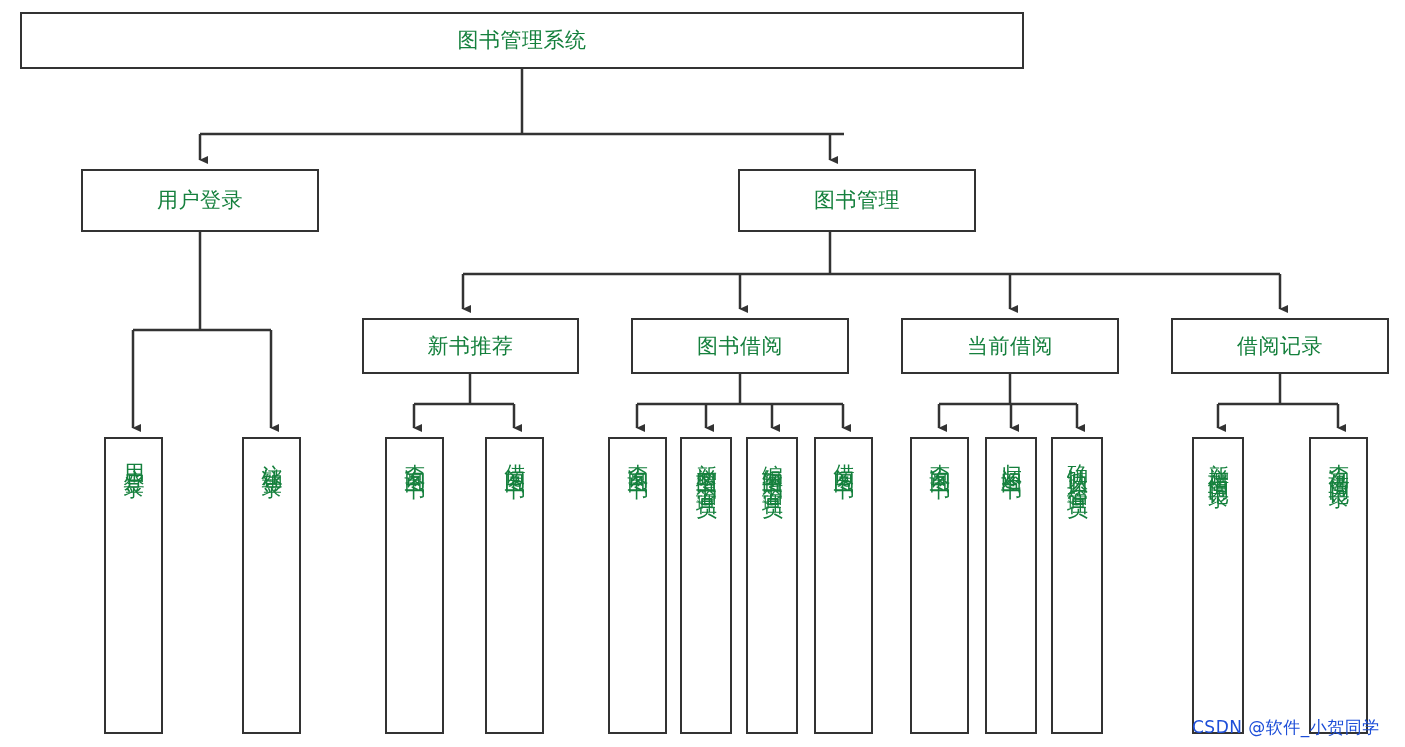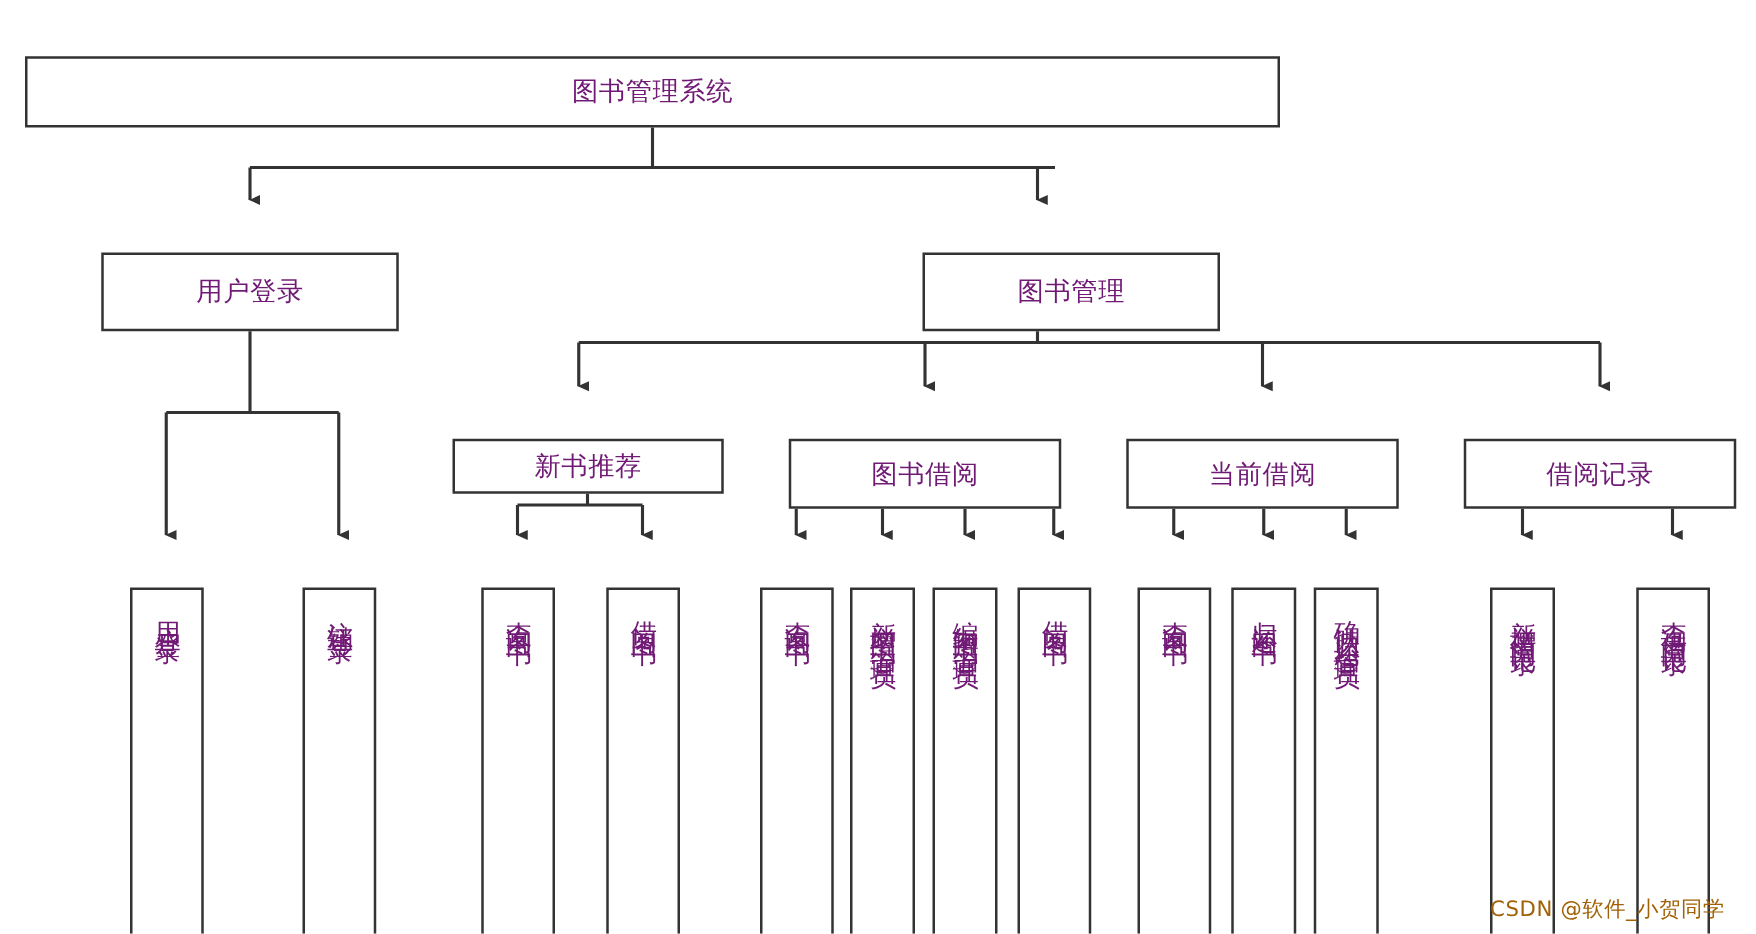--- a/index.html
+++ b/index.html
@@ -27,22 +27,21 @@
     pointer-events: none;
   }
   .node {
     position: absolute;
     box-sizing: border-box;
     border: 2.5px solid #333333;
     background: #ffffff;
     display: flex;
     align-items: center;
     justify-content: center;
-    color: #701a75;
-    margin-top: 33px;
+    color: #15803d;
   }
   .node .lbl {
     display: block;
     text-align: center;
     line-height: 1.28;
     white-space: pre;
   }
   
   .node.horiz .lbl {
     font-size: 21px;
@@ -57,21 +56,21 @@
   .node.vert .lbl {
     writing-mode: vertical-rl;
     text-orientation: upright;
     font-size: 21px;
     line-height: 1.0;
     letter-spacing: 5px;
   }
   .watermark {
     position: absolute;
     font-size: 17px;
-    color: #a16207;
+    color: #1d4ed8;
     white-space: nowrap;
     letter-spacing: 0.5px;
   }
 </style>
 </head>
 <body>
 
 <div id="canvas">
 
   <svg class="edges" viewBox="0 0 1405 747" xmlns="http://www.w3.org/2000/svg">
@@ -128,21 +127,21 @@
     <span class="lbl">图书管理系统</span>
   </div>
 
   <div class="node horiz" style="left:81px; top:169px; width:238px; height:63px;">
     <span class="lbl">用户登录</span>
   </div>
   <div class="node horiz" style="left:738px; top:169px; width:238px; height:63px;">
     <span class="lbl">图书管理</span>
   </div>
 
-  <div class="node horiz" style="left:362px; top:318px; width:217px; height:44px;">
+  <div class="node horiz" style="left:362px; top:318px; width:217px; height:56px;">
     <span class="lbl">新书推荐</span>
   </div>
   <div class="node horiz" style="left:631px; top:318px; width:218px; height:56px;">
     <span class="lbl">图书借阅</span>
   </div>
   <div class="node horiz" style="left:1171px; top:318px; width:218px; height:56px;">
     <span class="lbl">借阅记录</span>
   </div>
   <div class="node horiz" style="left:901px; top:318px; width:218px; height:56px;">
     <span class="lbl">当前借阅</span>

